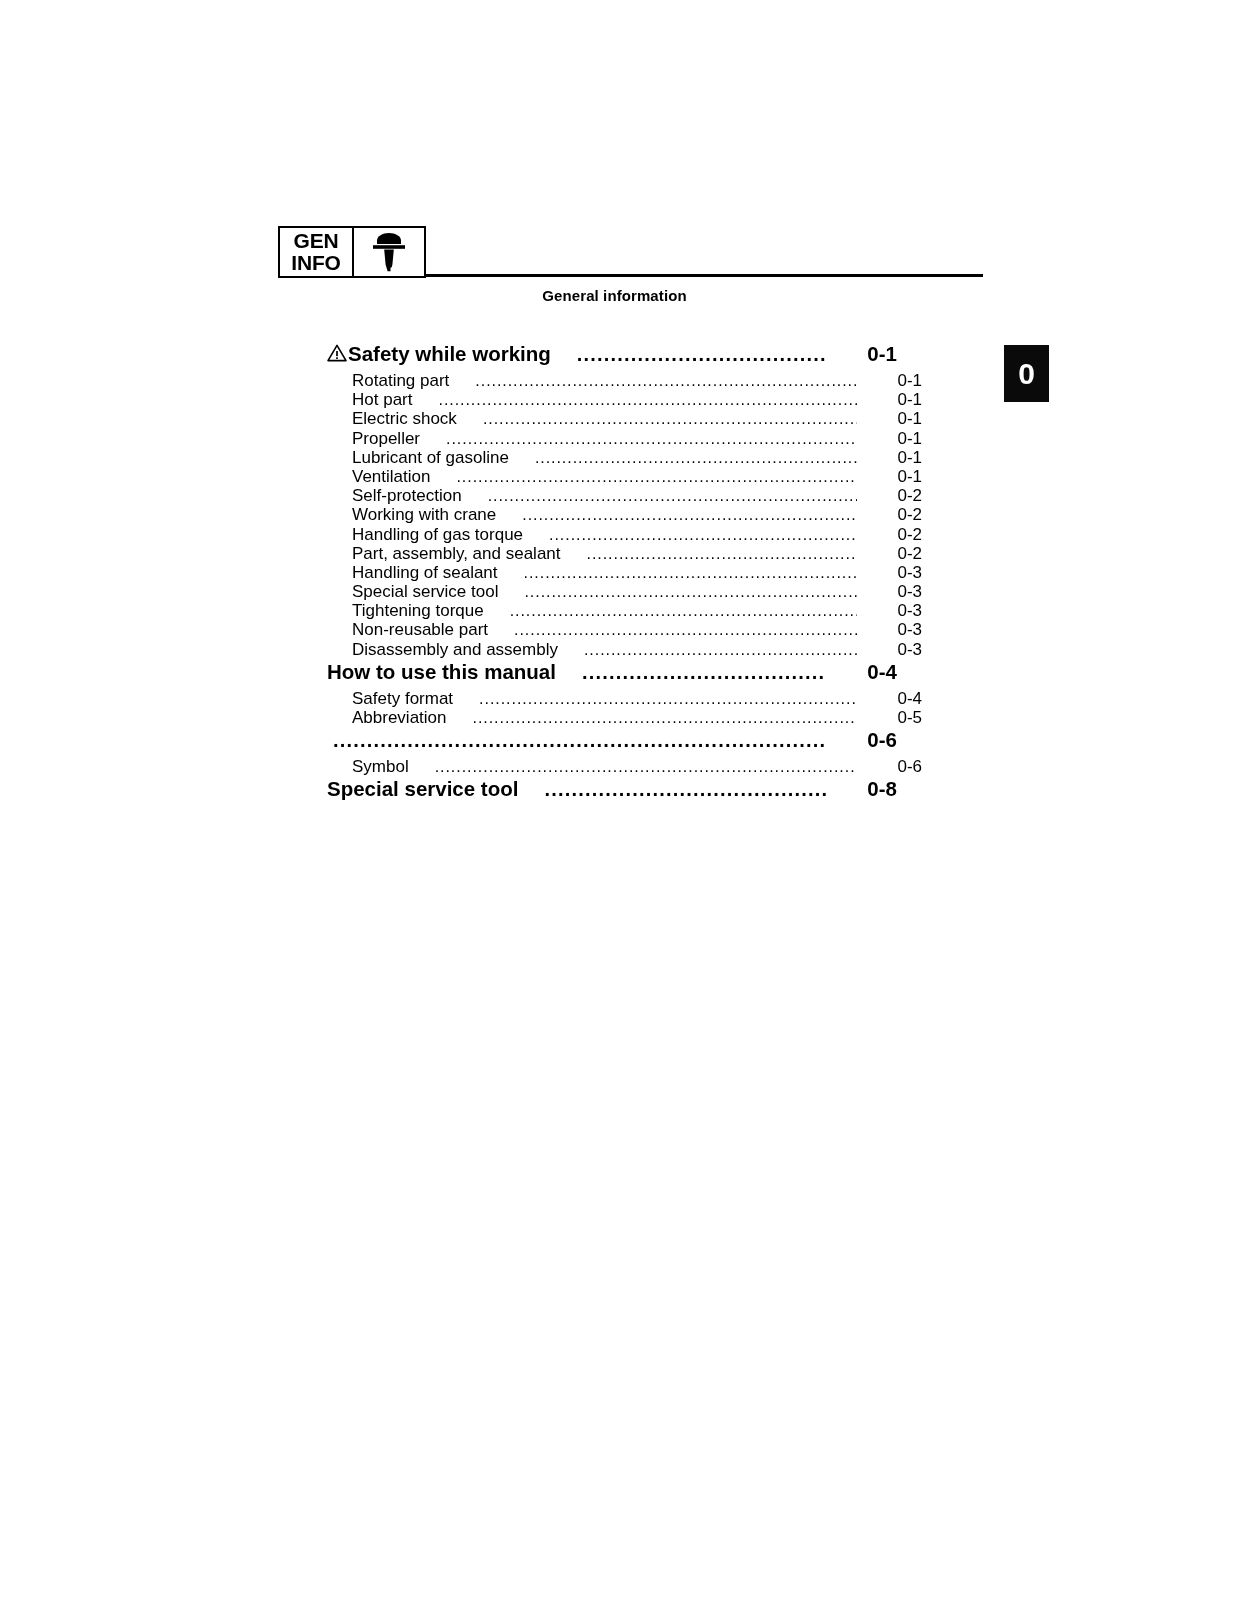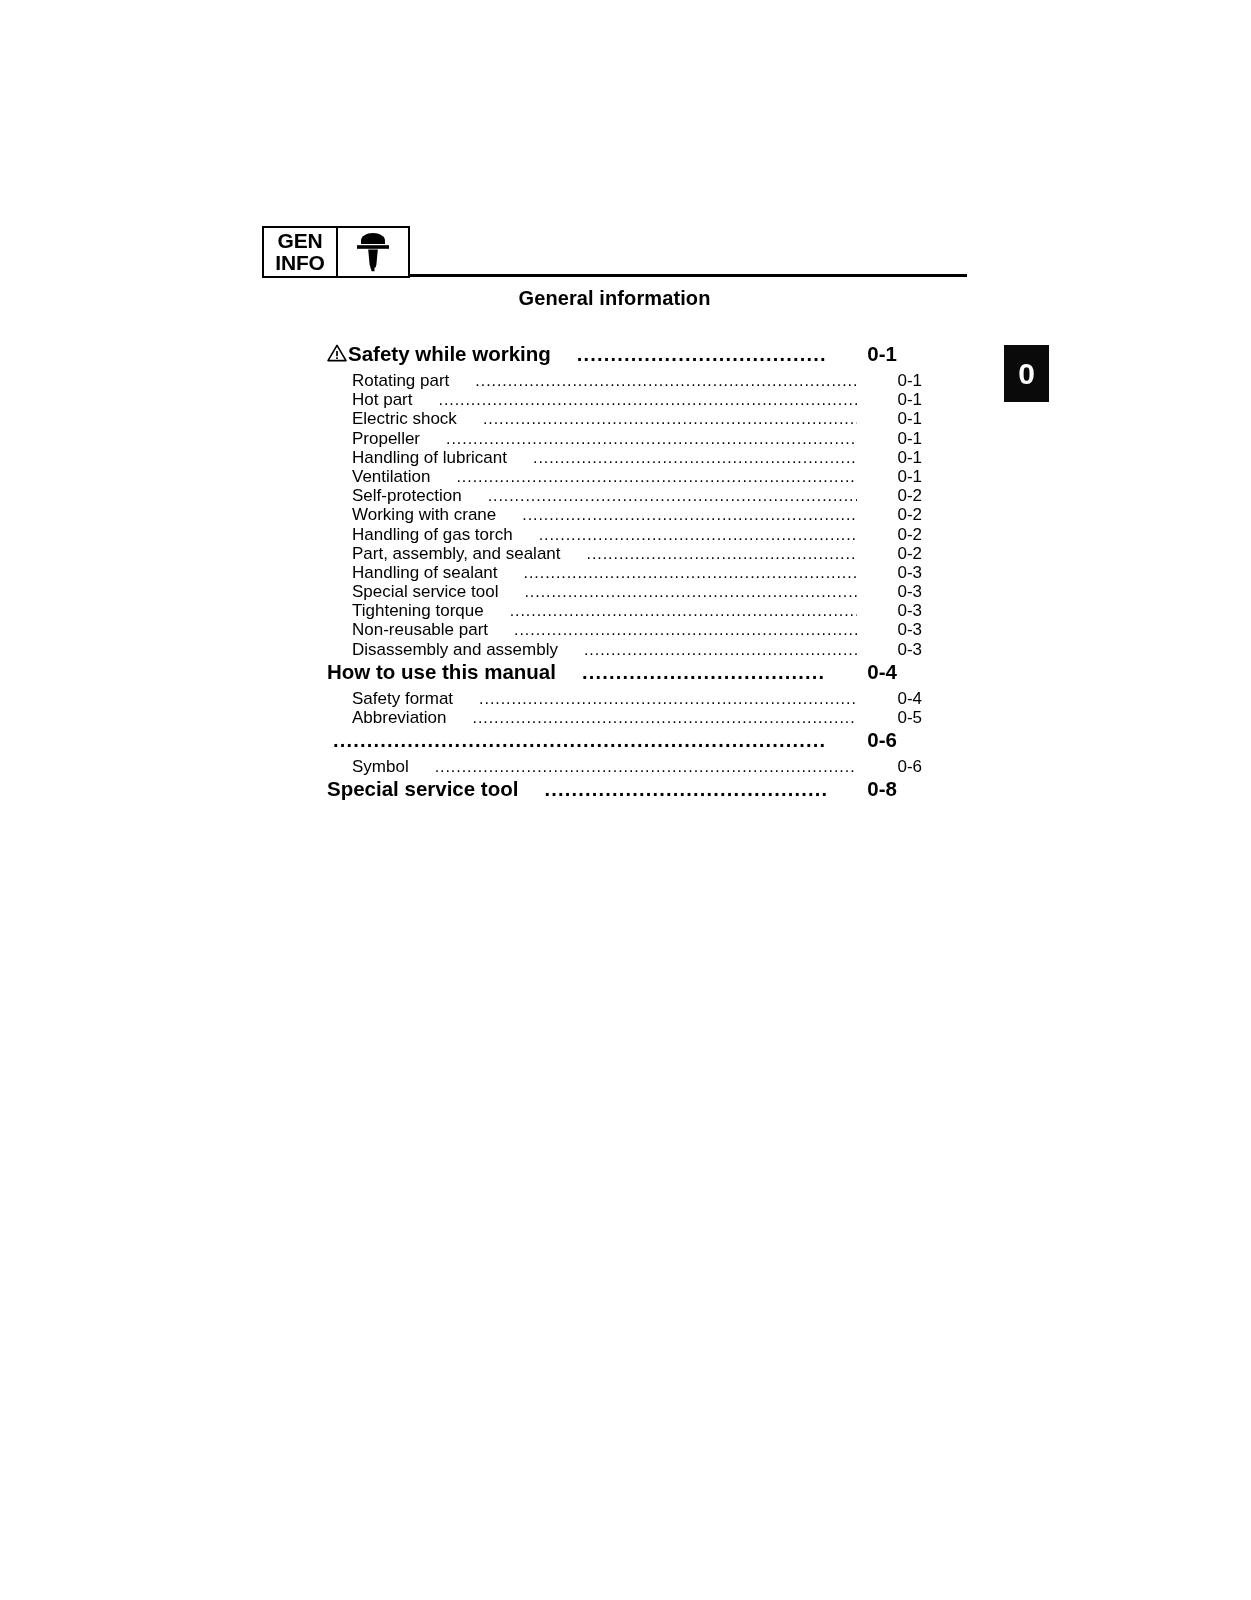--- a/index.html
+++ b/index.html
@@ -12,21 +12,21 @@
     height: 1600px;
     position: relative;
     font-family: "Liberation Sans", sans-serif;
     color: #000000;
     overflow: hidden;
   }
 
   
   #header {
     position: absolute;
-    left: 262px;
+    left: 278px;
     top: 226px;
     width: 705px;
     height: 56px;
   }
   .tag-box {
     position: absolute;
     left: 0;
     top: 0;
     display: flex;
     border: 2px solid #000;
@@ -63,21 +63,21 @@
     background: #000;
   }
 
   
   #page-title {
     position: absolute;
     left: 262px;
     top: 287px;
     width: 705px;
     text-align: center;
-    font-size: 20px;
+    font-size: 15px;
     font-weight: bold;
     letter-spacing: 0.1px;
   }
 
   
   #chapter-tab {
     position: absolute;
     left: 1004px;
     top: 345px;
     width: 45px;
@@ -210,41 +210,41 @@
           <span class="toc-label">Electric shock</span>
           <span class="toc-dots">...............................................................................................................</span>
           <span class="toc-page">0-1</span>
         </div>
         <div class="toc-row sub">
           <span class="toc-label">Propeller</span>
           <span class="toc-dots">...............................................................................................................</span>
           <span class="toc-page">0-1</span>
         </div>
         <div class="toc-row sub">
-          <span class="toc-label">Handling of lubricant</span>
+          <span class="toc-label">Lubricant of gasoline</span>
           <span class="toc-dots">...............................................................................................................</span>
           <span class="toc-page">0-1</span>
         </div>
         <div class="toc-row sub">
           <span class="toc-label">Ventilation</span>
           <span class="toc-dots">...............................................................................................................</span>
           <span class="toc-page">0-1</span>
         </div>
         <div class="toc-row sub">
           <span class="toc-label">Self-protection</span>
           <span class="toc-dots">...............................................................................................................</span>
           <span class="toc-page">0-2</span>
         </div>
         <div class="toc-row sub">
           <span class="toc-label">Working with crane</span>
           <span class="toc-dots">...............................................................................................................</span>
           <span class="toc-page">0-2</span>
         </div>
         <div class="toc-row sub">
-          <span class="toc-label">Handling of gas torch</span>
+          <span class="toc-label">Handling of gas torque</span>
           <span class="toc-dots">...............................................................................................................</span>
           <span class="toc-page">0-2</span>
         </div>
         <div class="toc-row sub">
           <span class="toc-label">Part, assembly, and sealant</span>
           <span class="toc-dots">...............................................................................................................</span>
           <span class="toc-page">0-2</span>
         </div>
         <div class="toc-row sub">
           <span class="toc-label">Handling of sealant</span>

